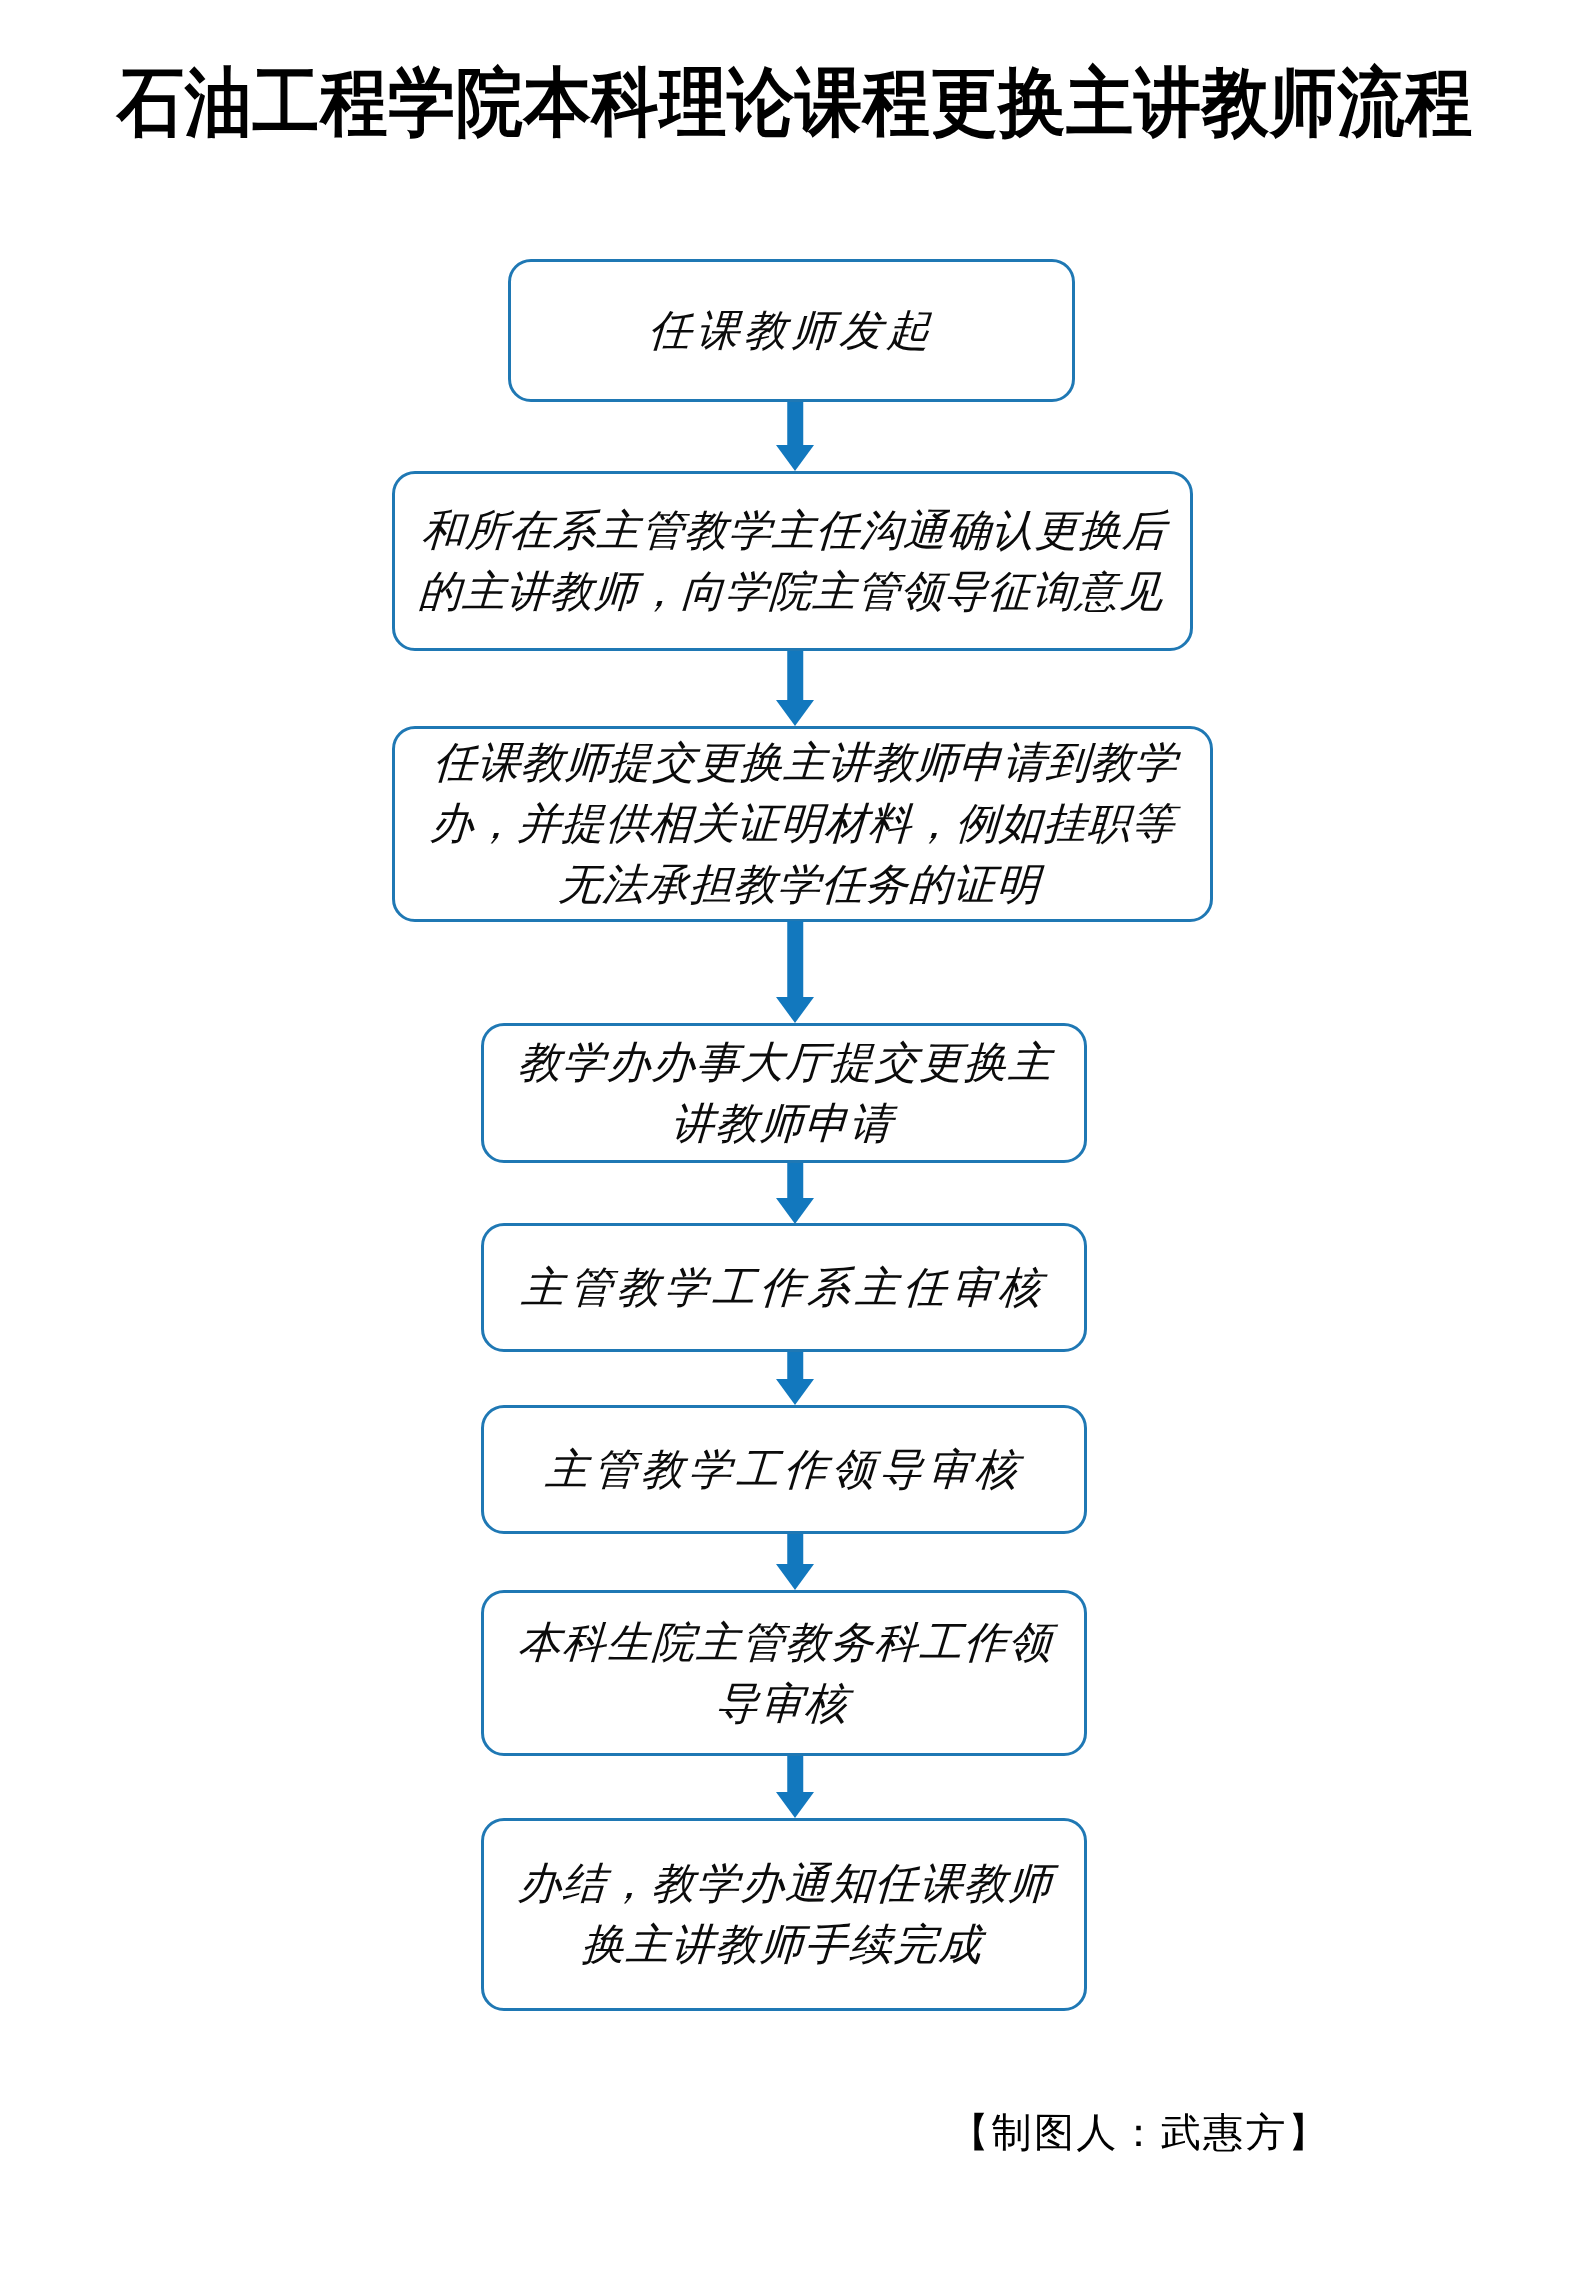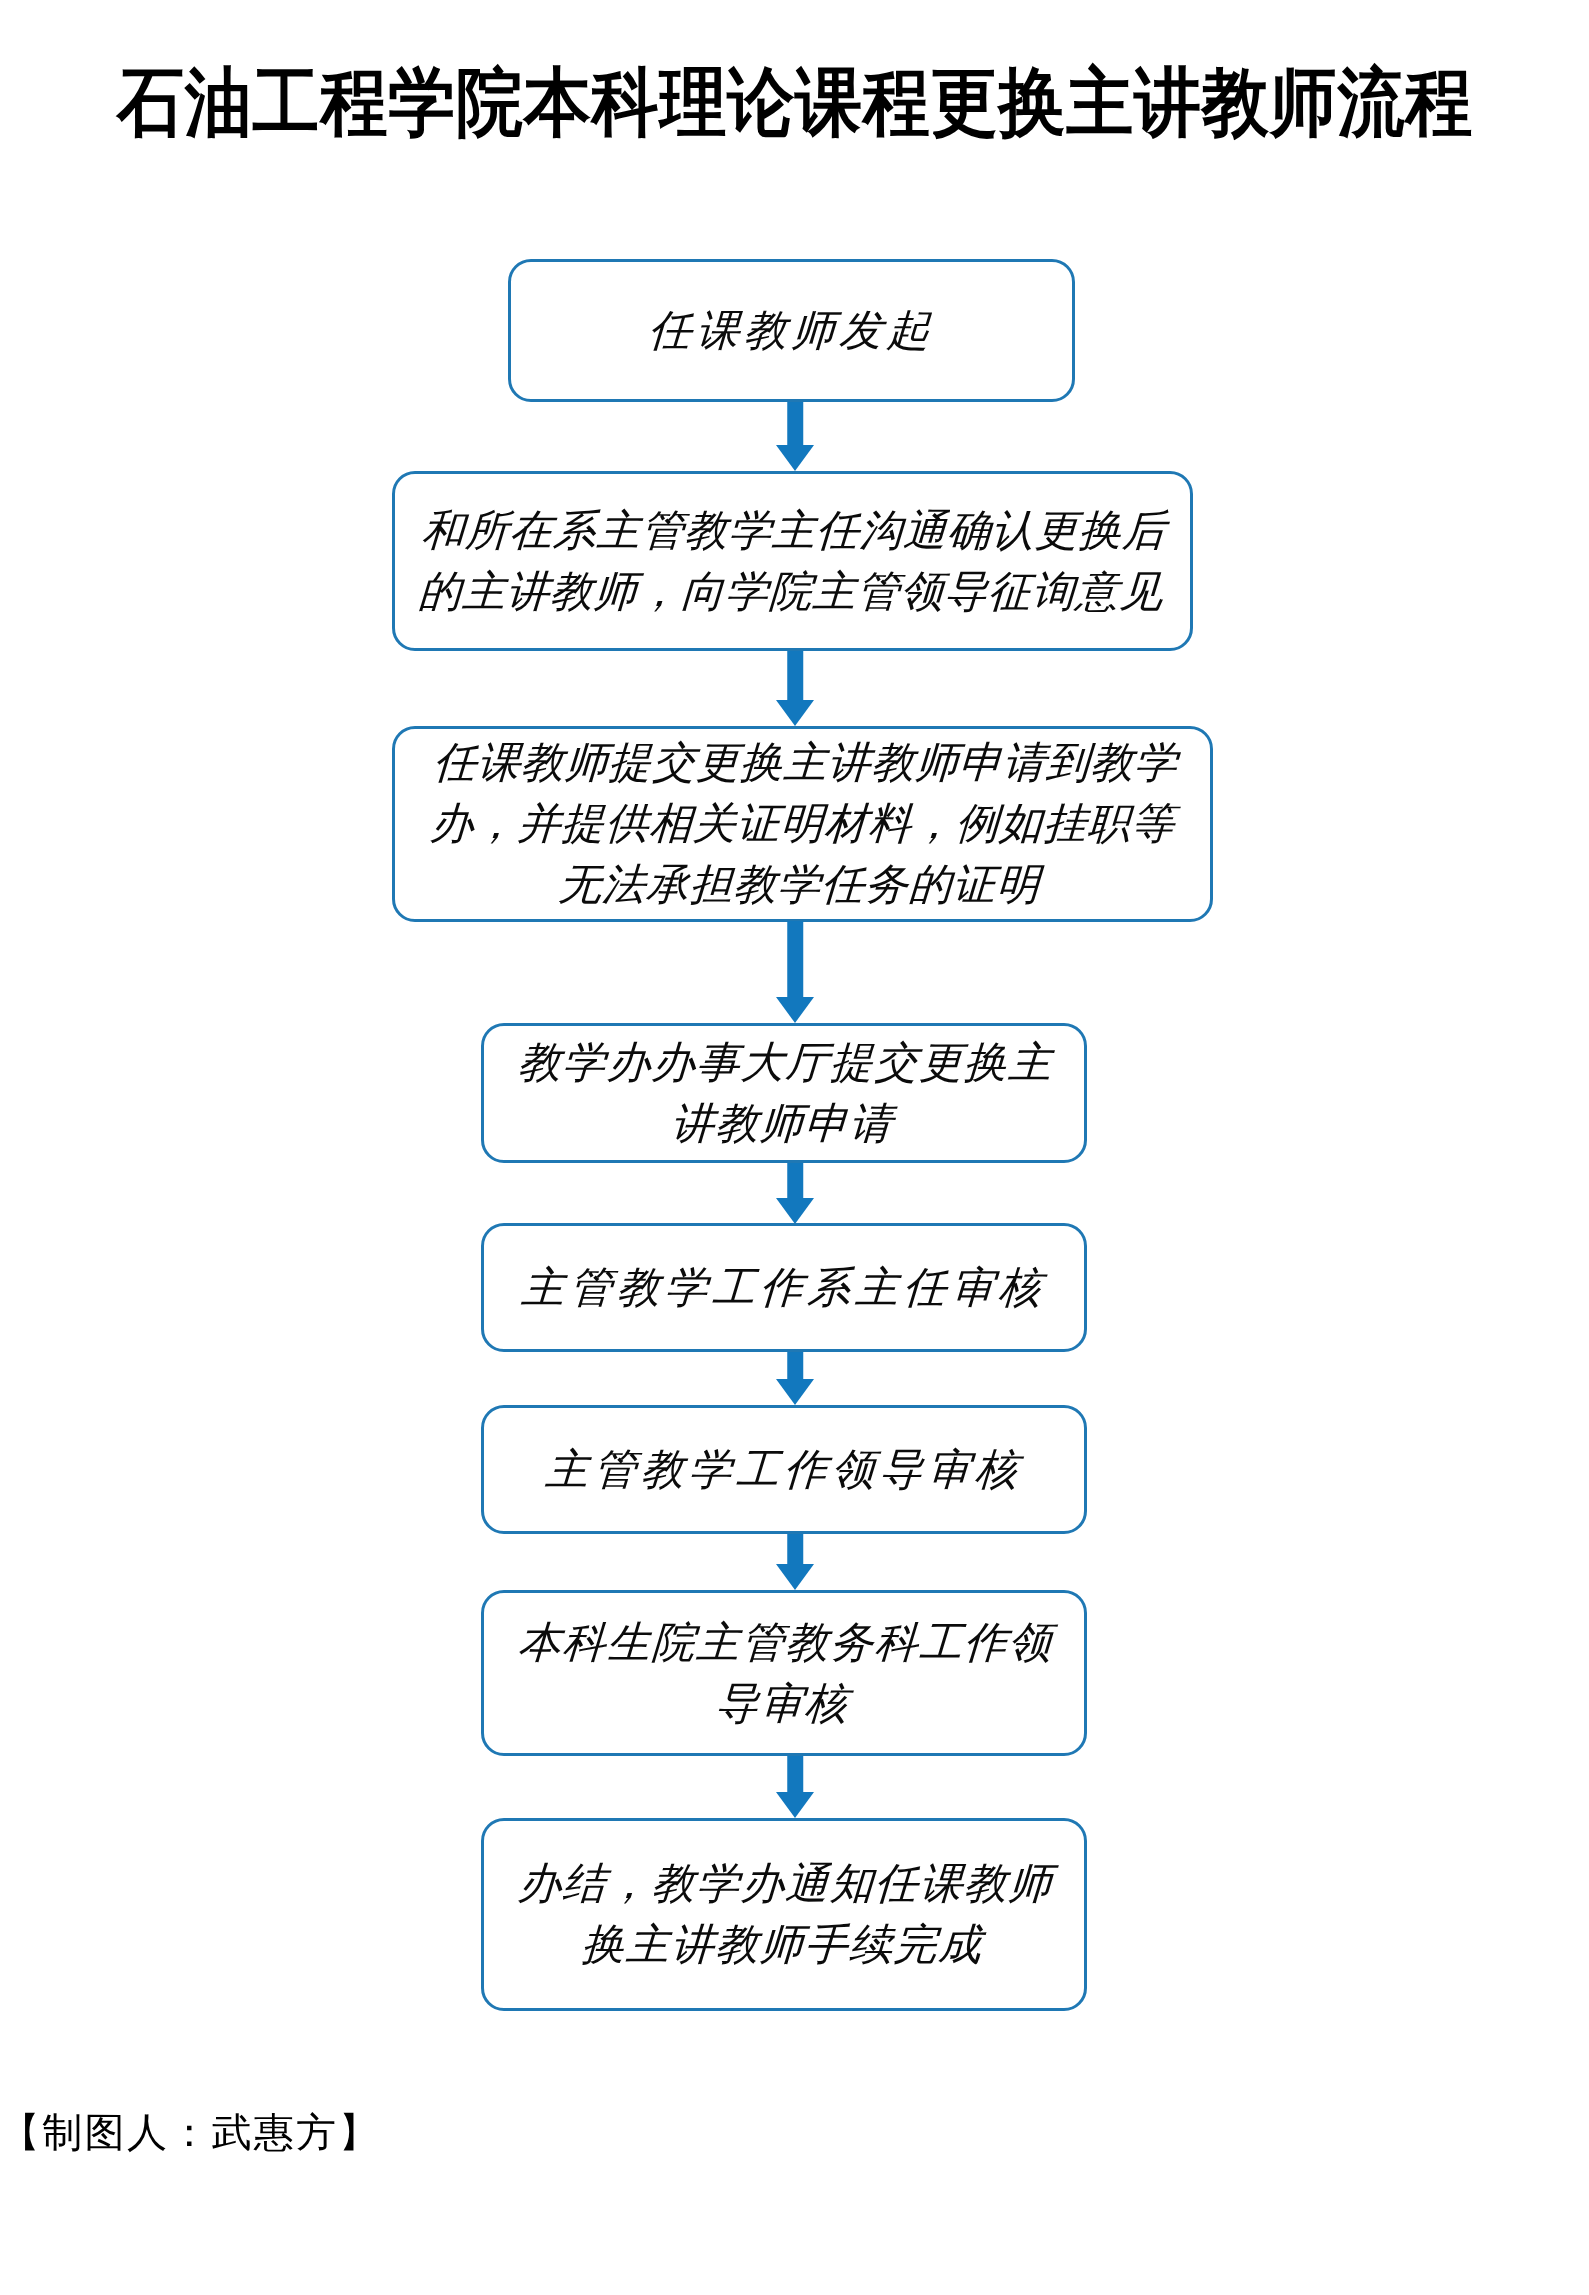--- a/index.html
+++ b/index.html
@@ -141,21 +141,21 @@
   .a7 { top: 1756px; height: 63px;  }
   .a7 .shaft { height: 36px; }
   .a7 .head  { top: 36px; }
 
   
   .footer {
     position: absolute;
     top: 2105px;
     left: 0;
     width: 1330px;
-    text-align: left;
+    text-align: right;
     font-family: "Liberation Sans", "DejaVu Sans", sans-serif;
     font-size: 40px;
     letter-spacing: 2.3px;
     color: #000000;
     font-weight: 500;
   }
 </style>
 </head>
 <body>
 

